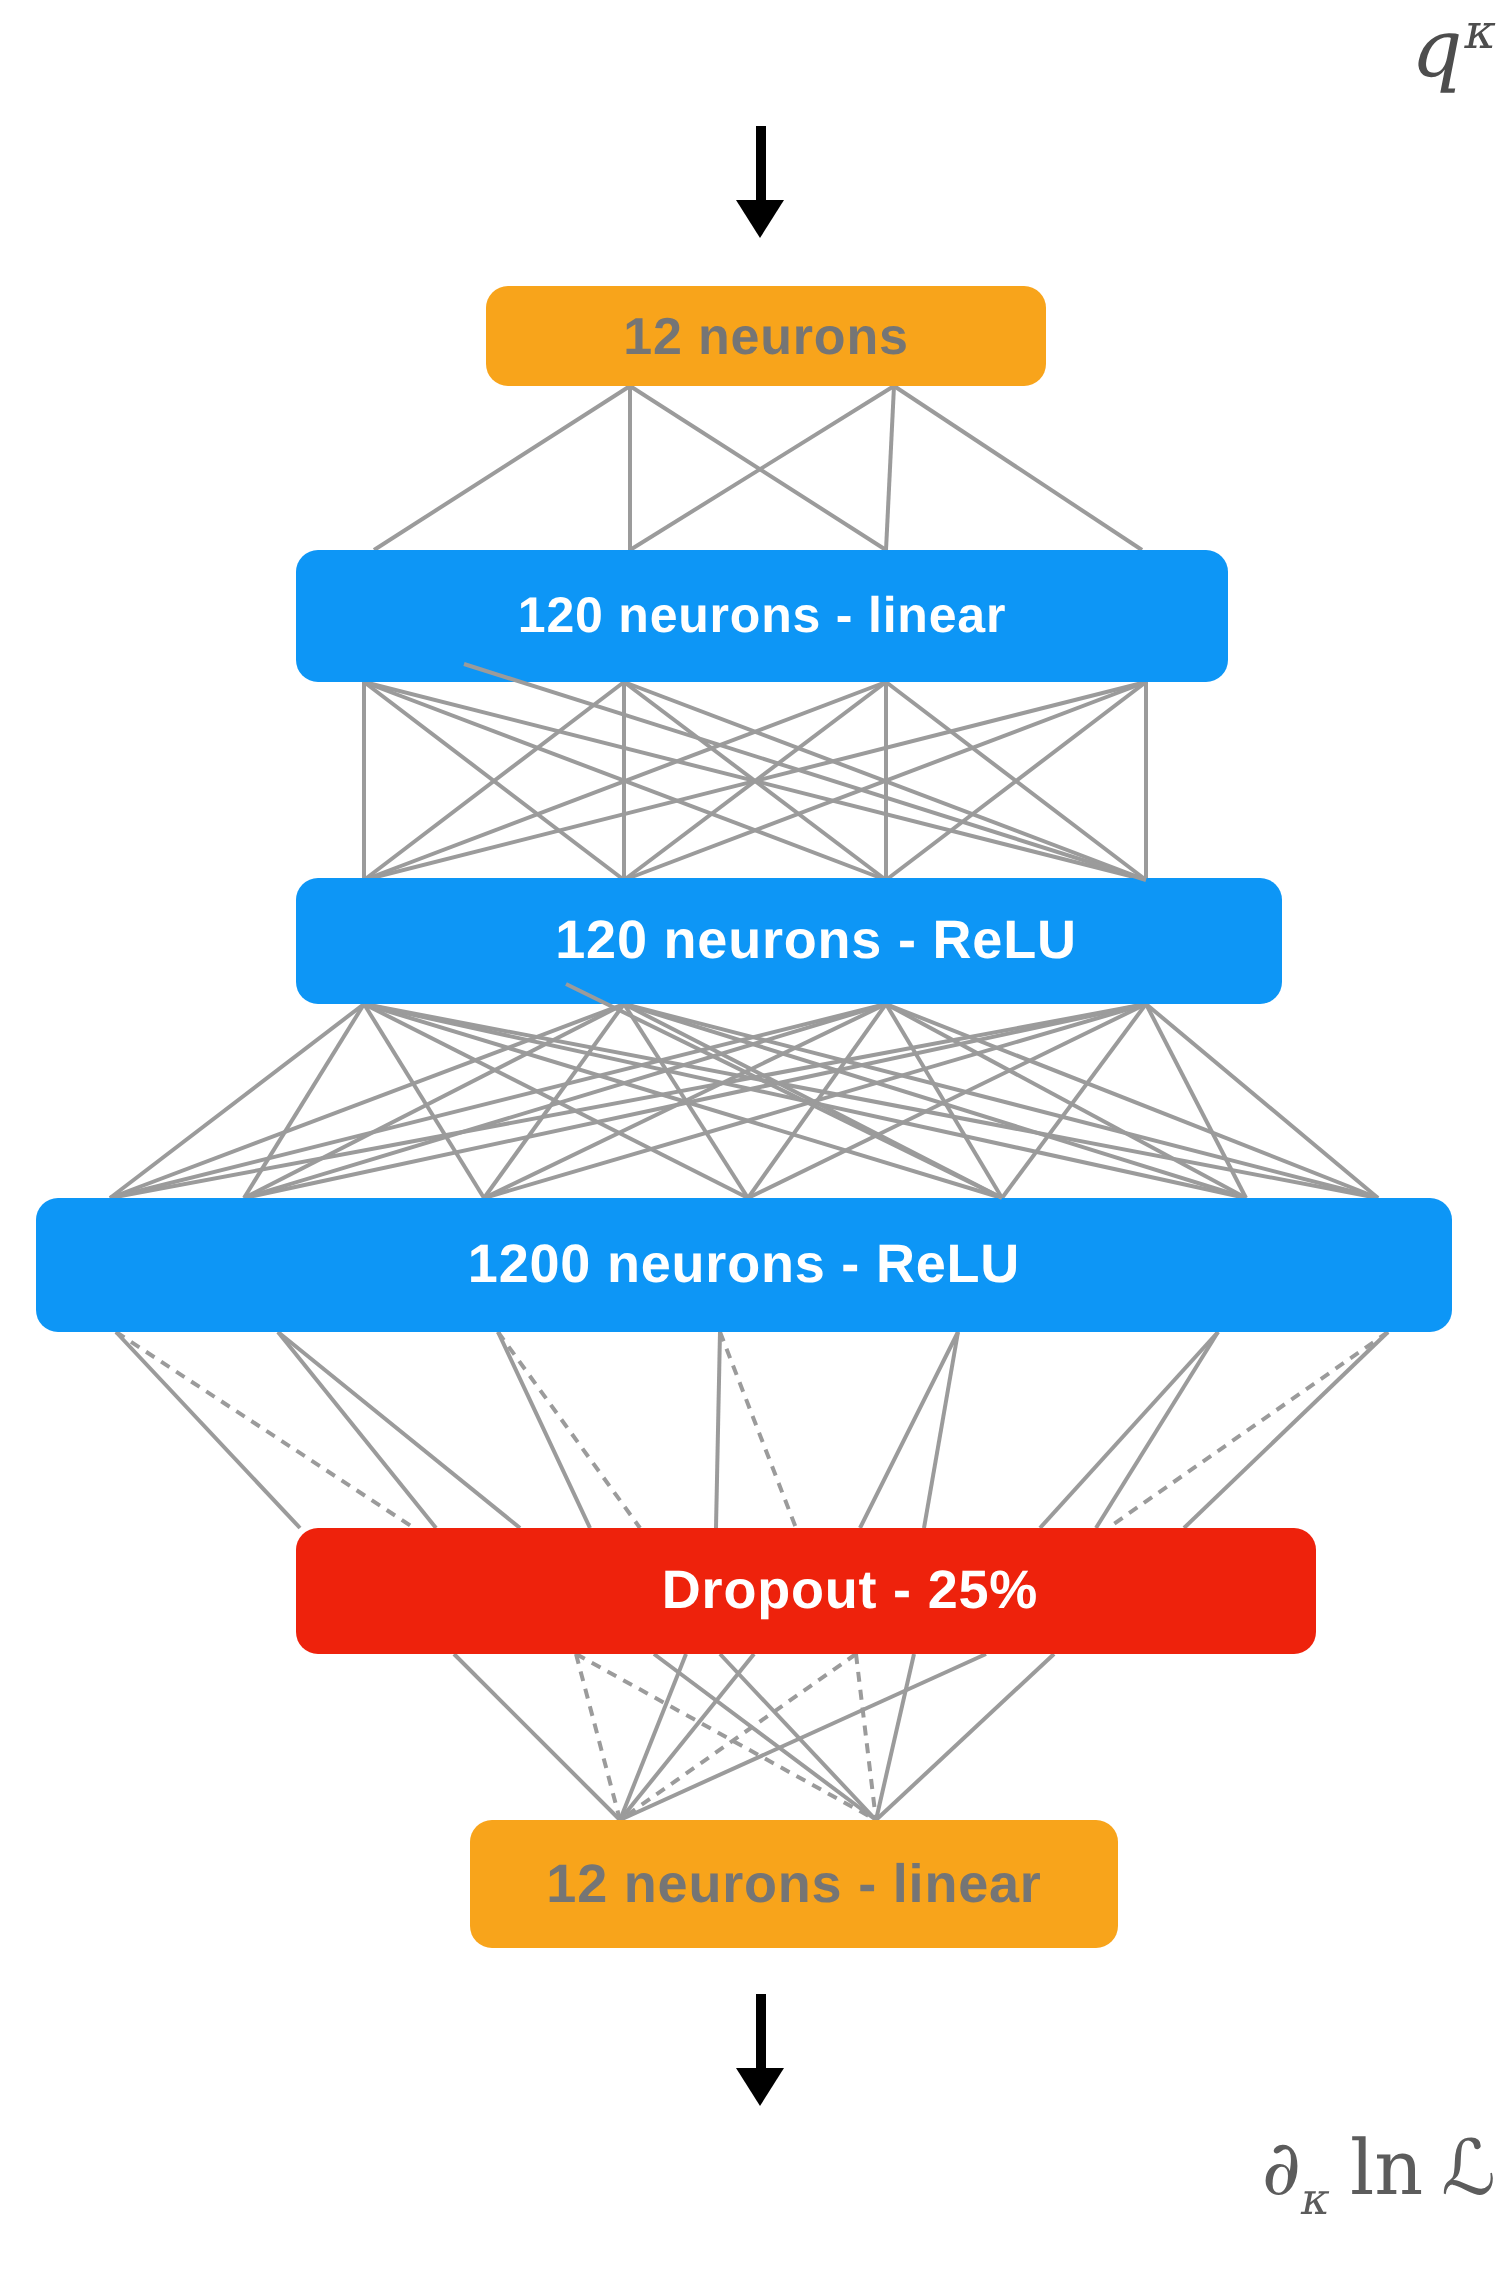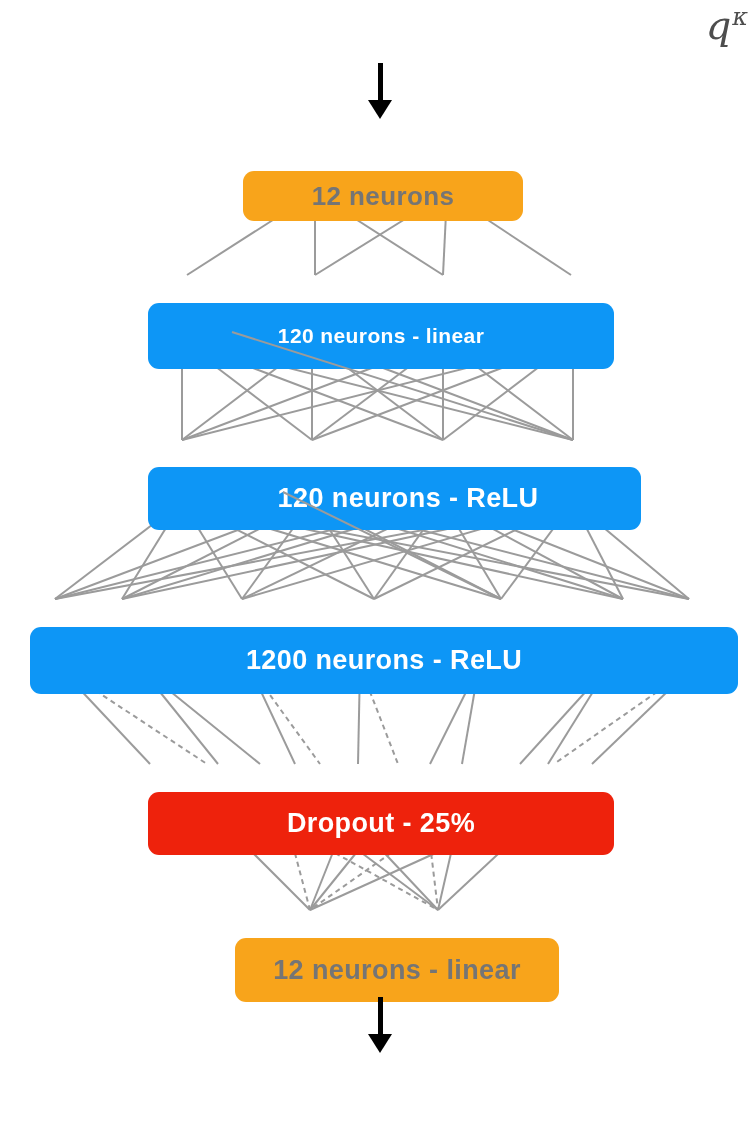--- a/index.html
+++ b/index.html
@@ -10,27 +10,27 @@
     overflow:hidden;
     font-family:"Liberation Sans", sans-serif;
   }
   svg.edge-layer{position:absolute;left:0;top:0;z-index:0;}
   svg.edge-overlay{position:absolute;left:0;top:0;z-index:2;pointer-events:none;}
 
   .layer-box{
     position:absolute;z-index:1;
     display:flex;align-items:center;justify-content:center;
     border-radius:11px;
-    font-weight:700;letter-spacing:0.4px;margin-top:28px;
+    font-weight:700;letter-spacing:0.4px;
   }
   .box0{left:243px;top:143px;width:280px;height:50px;font-size:26px;}
-  .box1{left:148px;top:275px;width:466px;height:66px;font-size:21px;}
+  .box1{left:148px;top:275px;width:466px;height:66px;font-size:25px;}
   .box2{left:148px;top:439px;width:466px;height:63px;font-size:27px;padding-left:27px;}
-  .box3{left:30px; top:599px;width:708px;height:67px;font-size:27px;}
-  .box4{left:148px;top:764px;width:466px;height:63px;font-size:27px;}
+  .box3{left:18px; top:599px;width:708px;height:67px;font-size:27px;}
+  .box4{left:148px;top:764px;width:466px;height:63px;font-size:27px;padding-left:44px;}
   .box5{left:235px;top:910px;width:324px;height:64px;font-size:27px;}
 
   .arrow{position:absolute;z-index:1;width:24px;display:flex;flex-direction:column;align-items:center;}
   .arrow-top{left:368px;top:63px;}
   .arrow-bottom{left:368px;top:997px;}
   .arrow-shaft{width:5px;height:37px;background:#000;}
   .arrow-head{width:0;height:0;border-left:12px solid transparent;border-right:12px solid transparent;border-top:19px solid #000;}
 
   .formula{
     position:absolute;z-index:1;left:0;width:748px;text-align:right;
@@ -163,14 +163,15 @@
   <svg class="edge-overlay" id="edges-over" width="748" height="1144" viewBox="0 0 748 1144">
       <line x1="283" y1="492" x2="501" y2="599" stroke="#9B9B9B" stroke-width="2"></line>
       <line x1="232" y1="332" x2="573" y2="440" stroke="#9B9B9B" stroke-width="2"></line>
     </svg>
 
   <div class="arrow arrow-bottom">
     <div class="arrow-shaft"></div>
     <div class="arrow-head"></div>
   </div>
 
+  <div class="formula formula-bottom"><span class="f-partial">∂</span><sub class="f-sub">κ</sub><span class="f-ln">ln</span><span class="f-script">ℒ</span></div>
 
 </div>
 
 </body></html>

